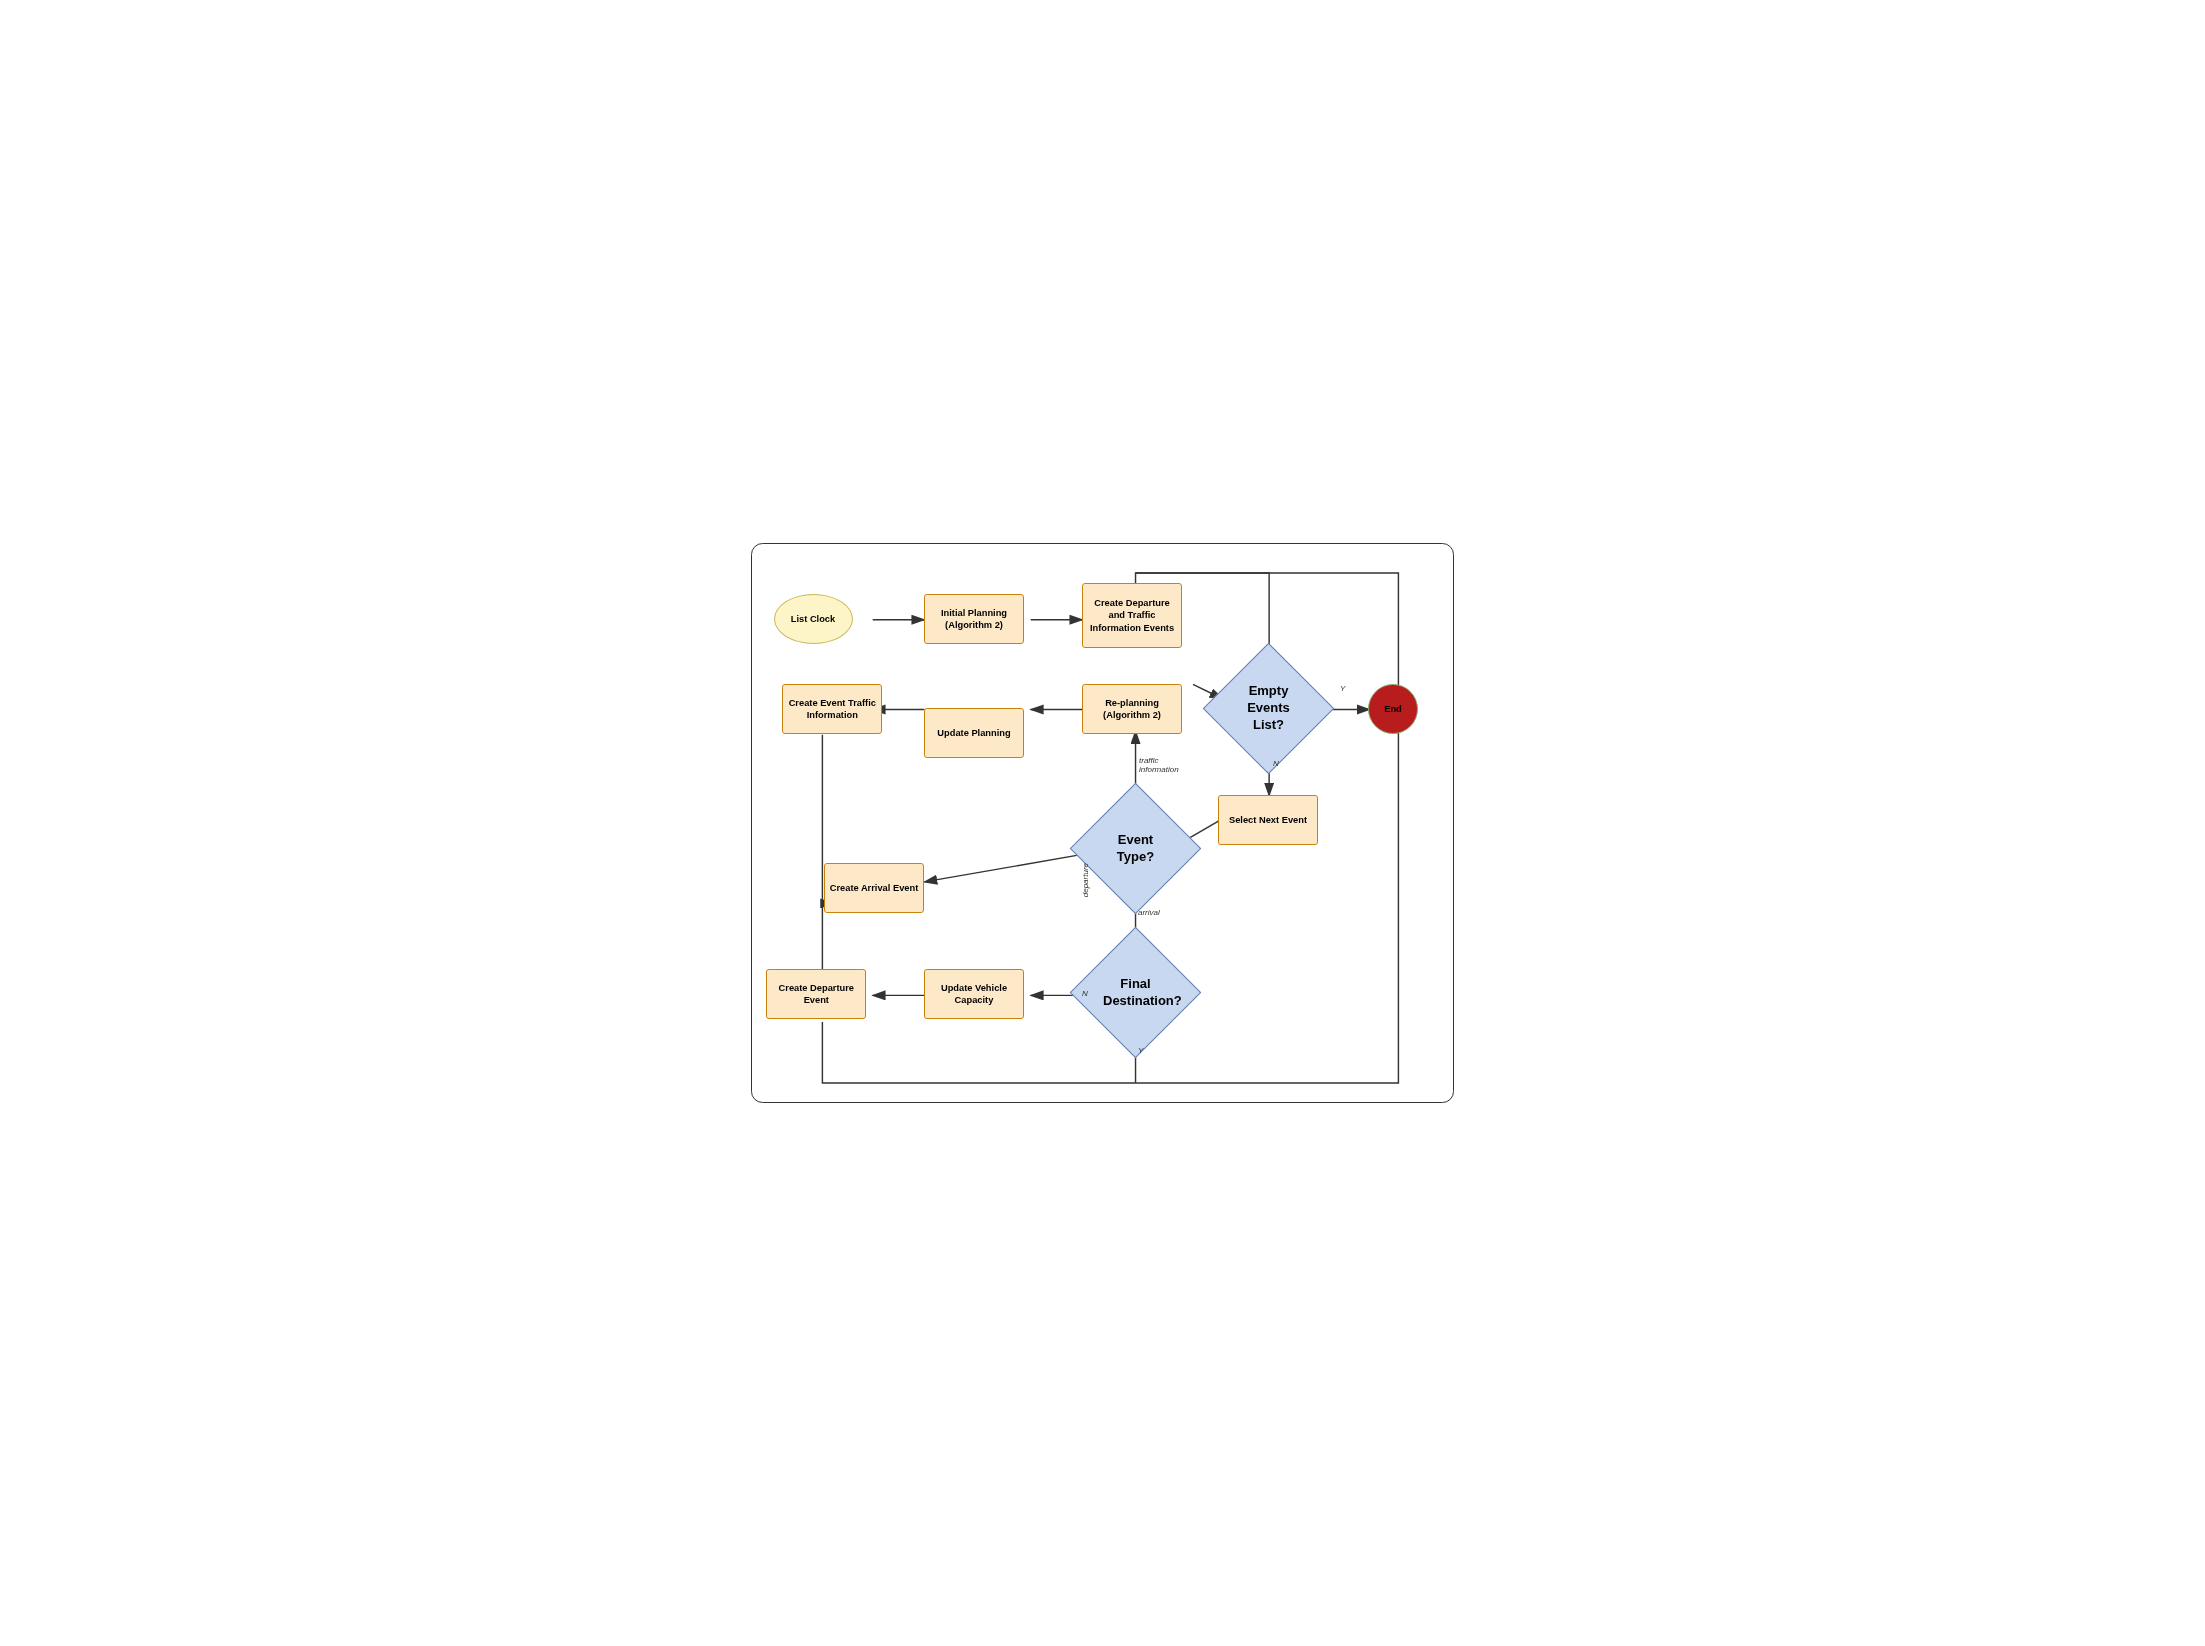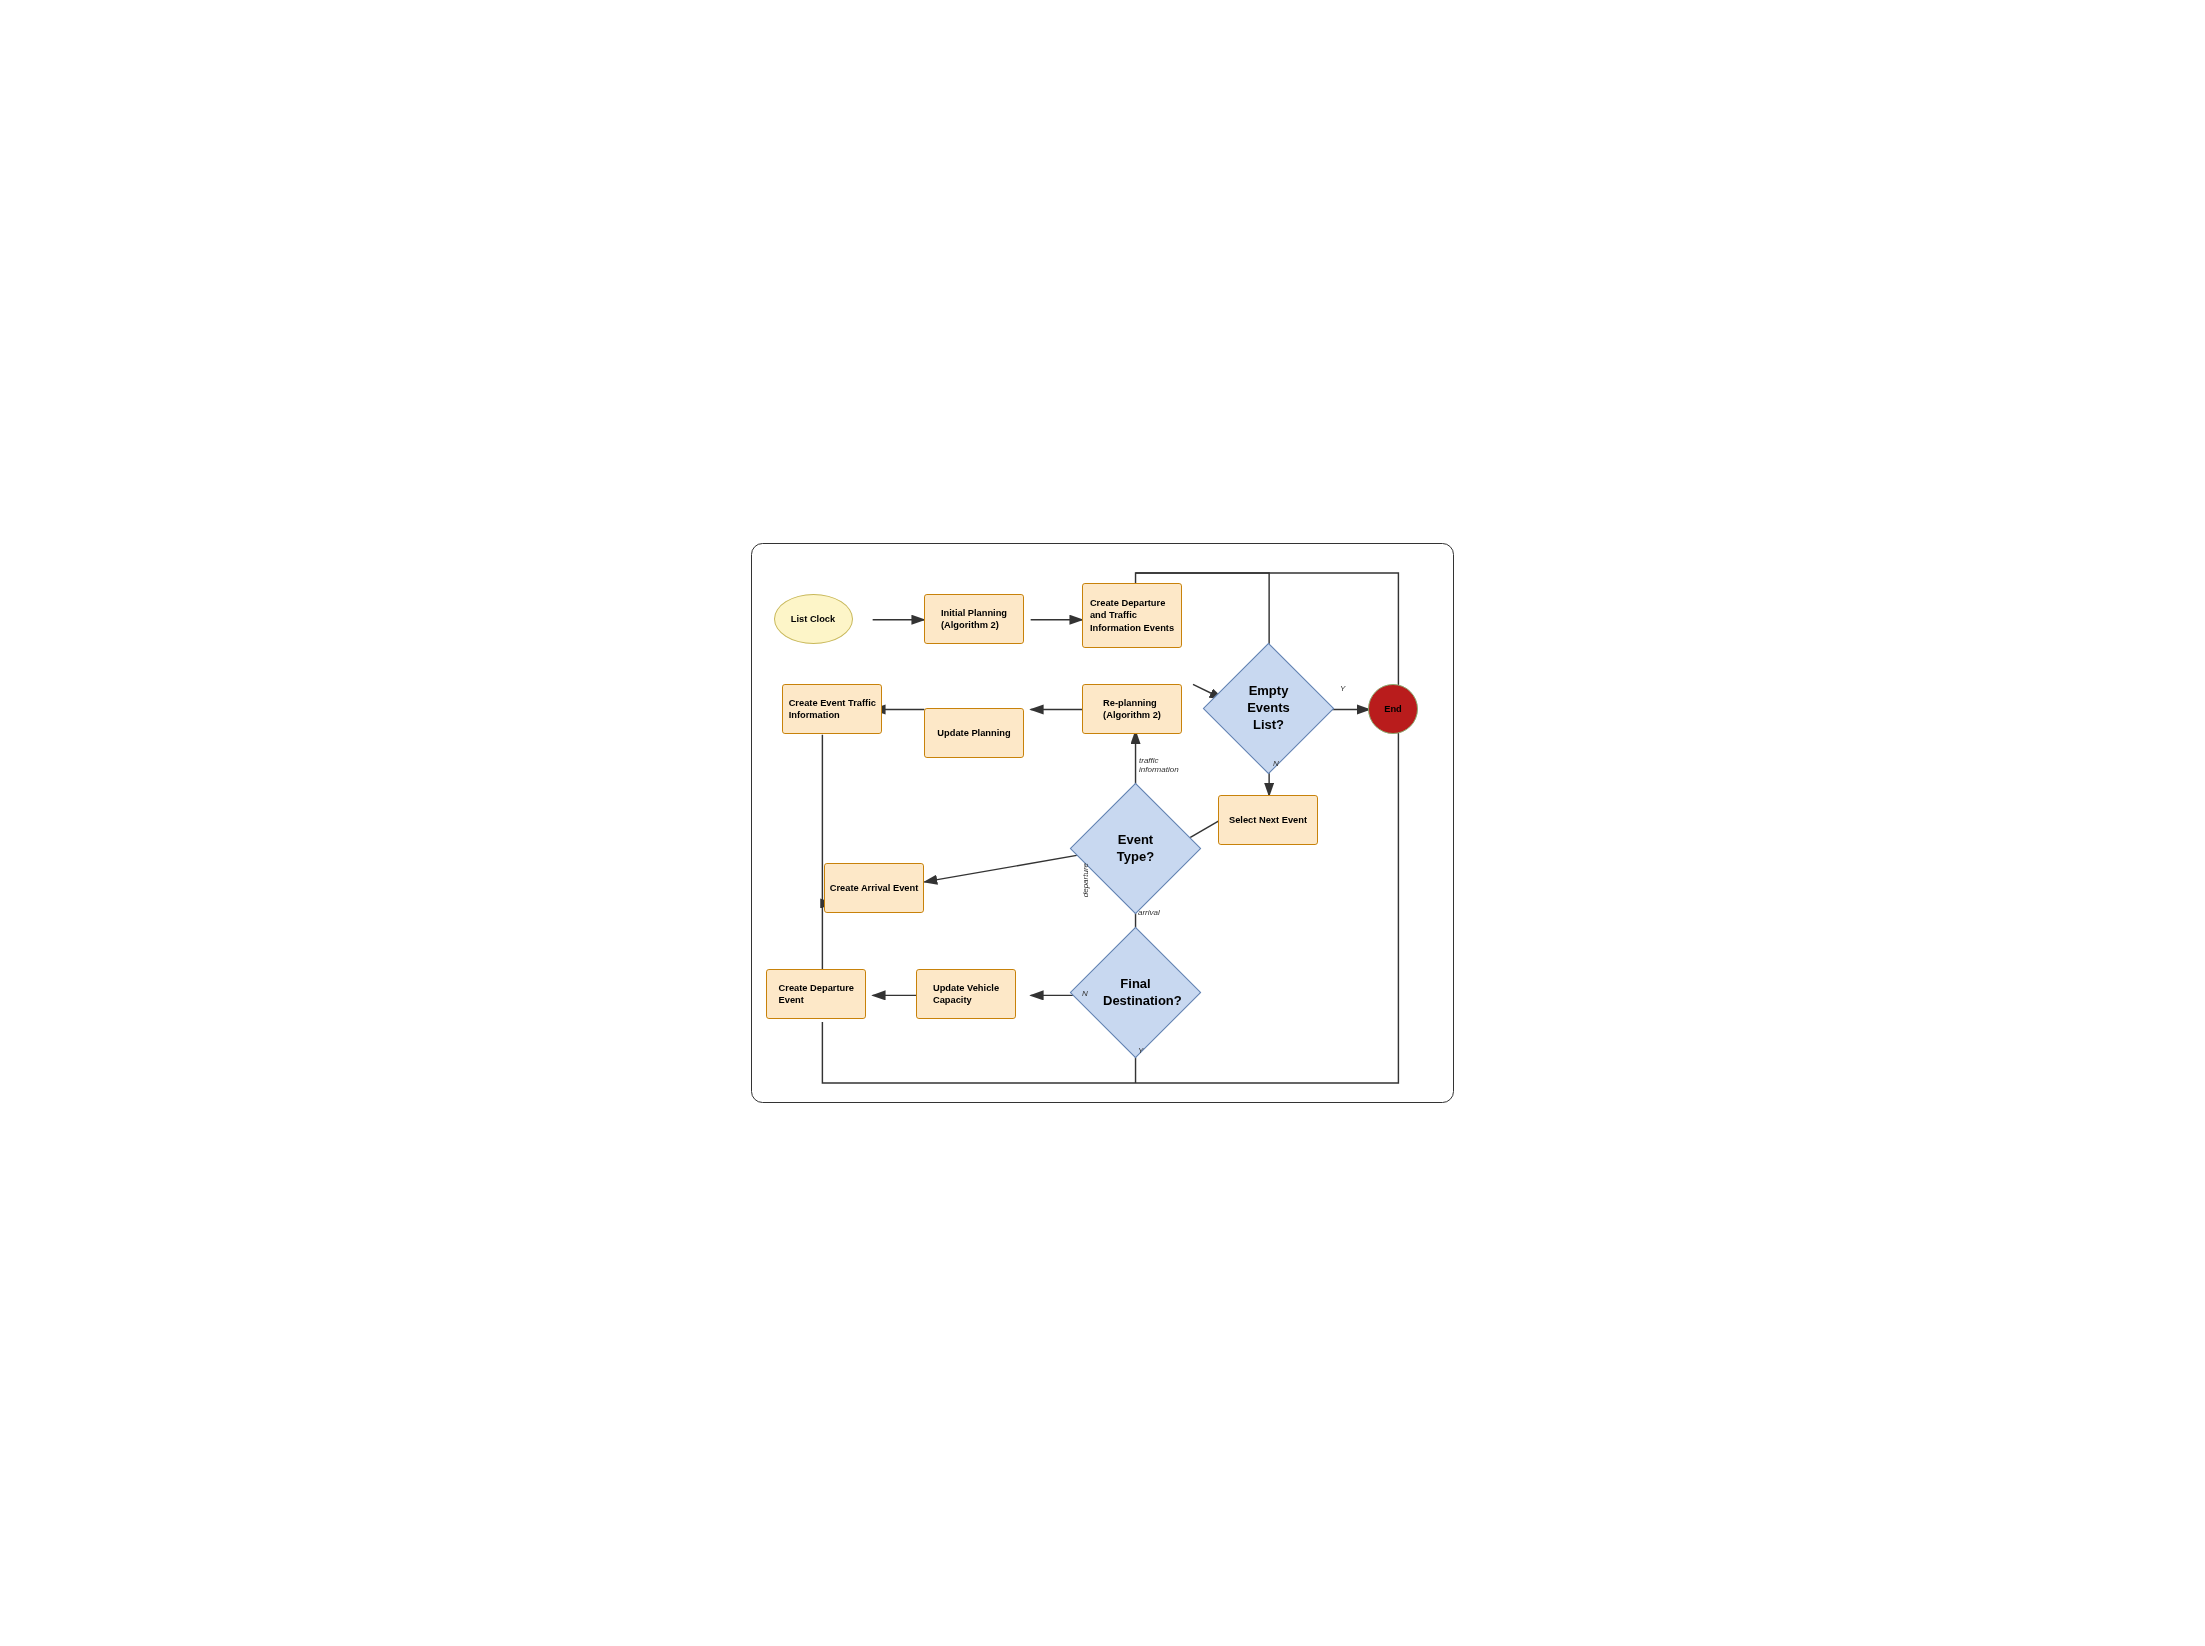--- a/index.html
+++ b/index.html
@@ -20,20 +20,21 @@
       width: 703px;
       height: 560px;
       background: #fff;
     }
     
     .node {
       position: absolute;
       display: flex;
       align-items: center;
       justify-content: center;
+      text-align: center;
       font-size: 9.3px;
       font-weight: bold;
       line-height: 1.3;
     }
     .ellipse-node {
       border-radius: 50%;
       border: 1.4px solid #c8b85a;
       background: #fdf5c8;
       width: 79px;
       height: 50px;
@@ -201,21 +202,21 @@
 
   <div class="diamond-node" style="left:337px; top:402px;">
     <div class="diamond-inner"></div>
     <div class="diamond-text">Final<br>Destination?</div>
   </div>
 
   <div class="arrow-label" style="left:330px; top:445px;">N</div>
 
   <div class="arrow-label" style="left:386px; top:502px;">Y</div>
 
-  <div class="node rect-node" style="left:164px; top:425px;">
+  <div class="node rect-node" style="left:172px; top:425px;">
     <span>Update Vehicle<br>Capacity</span>
   </div>
 
   <div class="node rect-node" style="left:14.3px; top:425px;">
     <span>Create Departure<br>Event</span>
   </div>
 
 </div>
 
 

